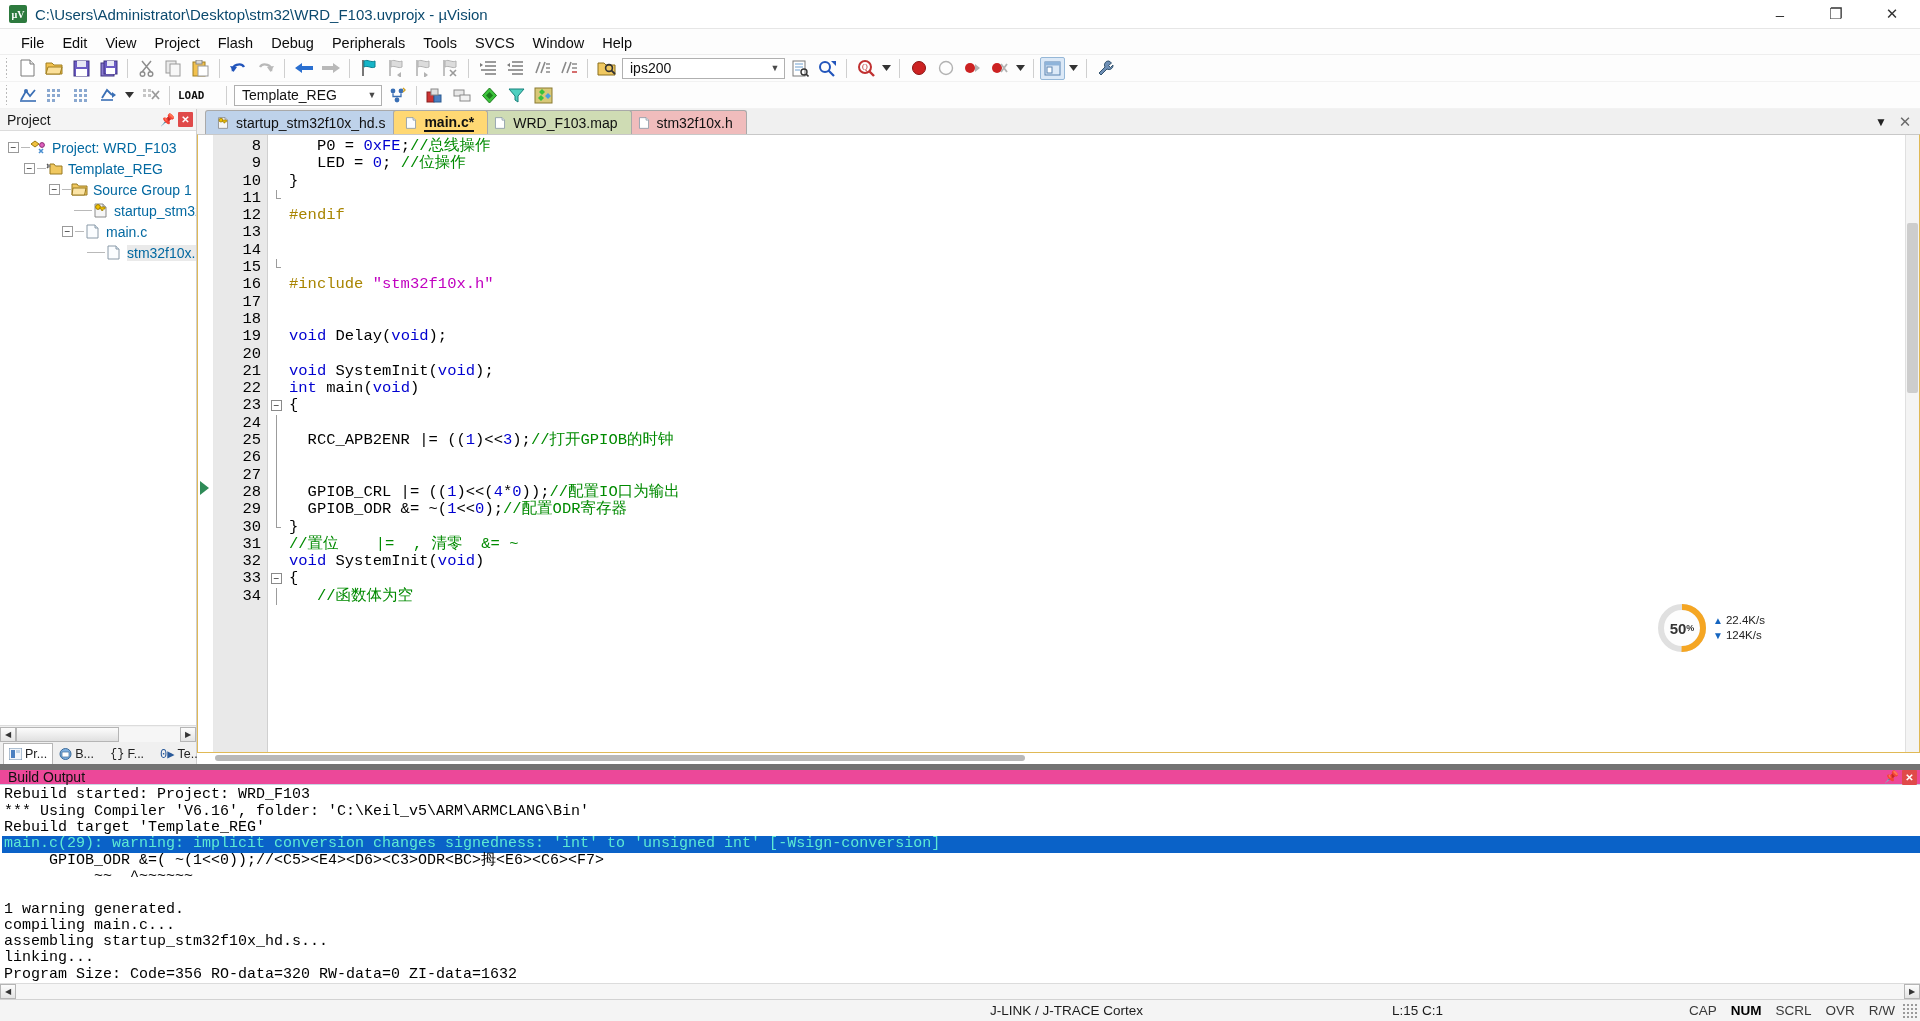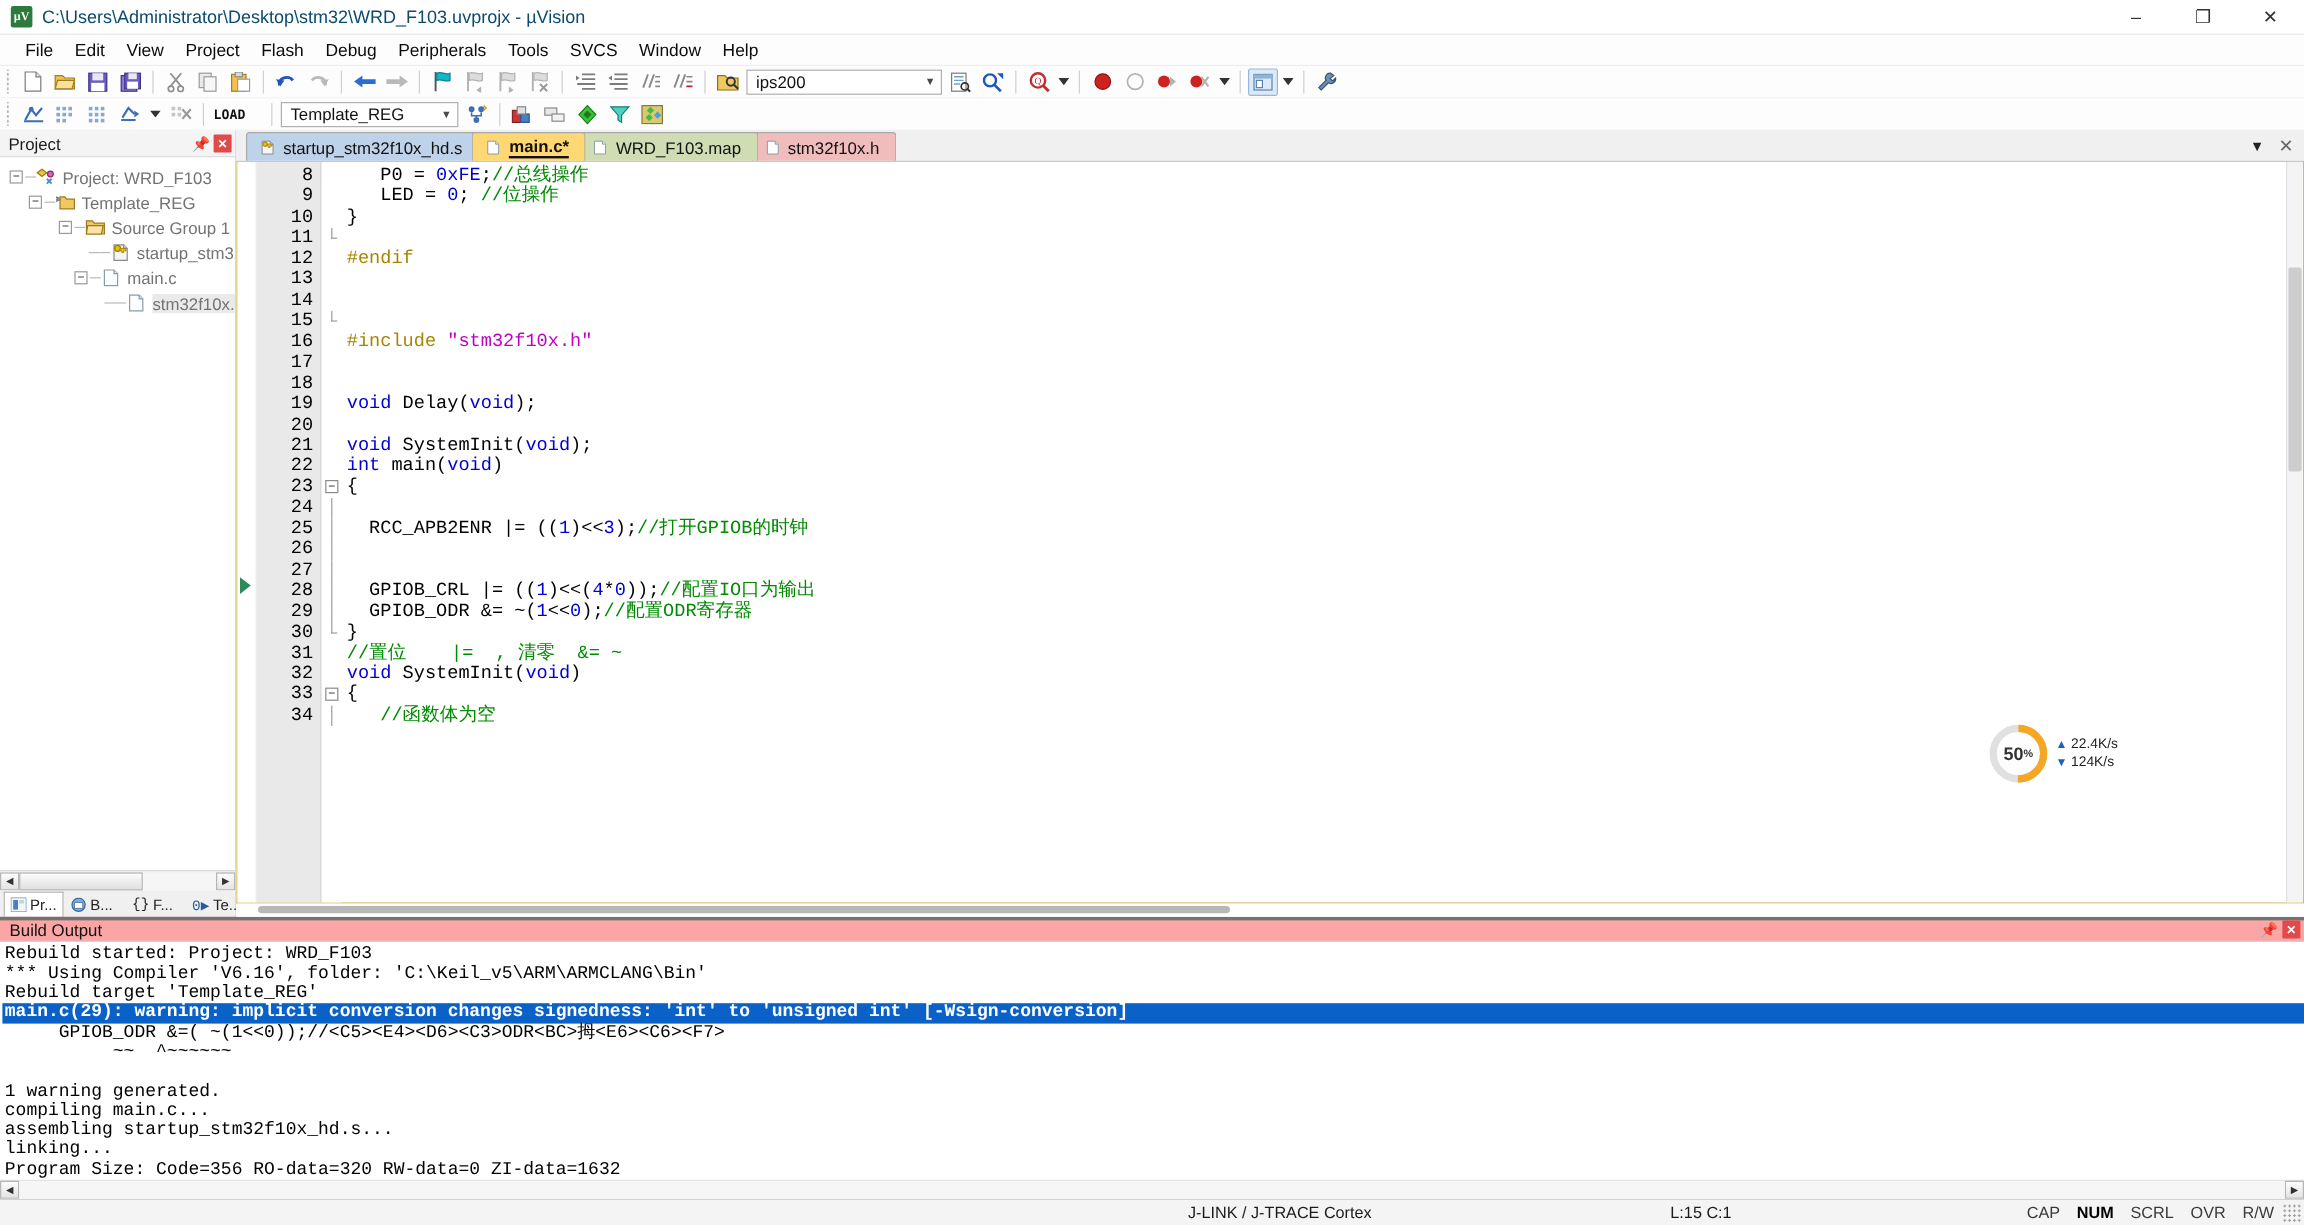--- a/index.html
+++ b/index.html
@@ -104,21 +104,21 @@
   }
   .tree { flex: 1 1 auto; overflow: hidden; padding-top: 6px; font-size: 14px; }
   .tree-row { display: flex; align-items: center; height: 21px; white-space: nowrap; padding-left: 2px; }
   .expander {
     width: 11px; height: 11px; border: 1px solid #9a9a9a; background: #fff;
     display: flex; align-items: center; justify-content: center;
     font-size: 10px; line-height: 9px; color: #1a1a1a; margin-right: 2px; flex:0 0 11px;
   }
   .dash { width: 9px; height:1px; background:#b9b9b9; flex:0 0 9px; }
   .tico { width: 17px; height: 15px; margin-right: 5px; flex: 0 0 17px; }
-  .tlabel { font-size: 14px; color: #737373; overflow:hidden; text-overflow:clip; }
+  .tlabel { font-size: 14px; color: #0369a1; overflow:hidden; text-overflow:clip; }
   .tlabel.sel { background:#eaeaea; }
 
   .proj-hscroll { height: 17px; flex:0 0 17px; background:#f0f0f0; display:flex; align-items:center; border-top:1px solid #dcdcdc; }
   .sc-arrow { width:16px;height:15px;background:linear-gradient(#fcfcfc,#e4e4e4);border:1px solid #b5b5b5;display:flex;align-items:center;justify-content:center;font-size:8px;color:#333;}
   .sc-track { flex:1; height:15px; background:#f6f6f6; position:relative; }
   .sc-thumb { position:absolute; left:0; top:0; height:15px; width:103px; background:linear-gradient(#fcfcfc,#e0e0e0); border:1px solid #b5b5b5; }
 
   .proj-tabs { height: 22px; flex:0 0 22px; background:#f0f0f0; display:flex; align-items:flex-end; padding-left:3px; }
   .ptab {
     height: 21px; display:flex; align-items:center; gap:3px;
@@ -185,32 +185,32 @@
   .num  { color: #0000d0; }
   .op   { color: #000; }
   .code-hscroll { height: 11px; background: #fff; position:relative; }
   .chs-thumb { position:absolute; left:18px; top:2px; height:6px; width:810px; background:#b8b8b8; border-radius:3px; }
   .vscroll-edit { position:absolute; right:0; top:0; width:14px; height:100%; background:#f4f4f4; border-left:1px solid #e0e0e0; }
   .vs-thumb { position:absolute; left:1px; top:88px; width:11px; height:170px; background:#cdcdcd; border-radius:2px; }
 
   
   .build-panel { flex: 0 0 220px; display: flex; flex-direction: column; background:#fff; }
   .build-head {
-    height: 21px; flex:0 0 21px; background: #fca5a5;
-    display: flex; padding: 0 3px 0 8px;
-    font-size: 14px; color: #111; border-top:3px solid #737373; border-bottom:1px solid #c7d5e3;
+    height: 21px; flex:0 0 21px; background: #ec4899;
+    display: flex; align-items: center; padding: 0 3px 0 8px;
+    font-size: 14px; color: #111; border-top:6px solid #737373; border-bottom:1px solid #c7d5e3;
   }
   .build-head .bt { flex:1; }
   .build-body {
     flex: 1 1 auto; background: #fff; overflow: hidden;
     font-family: "Liberation Mono", monospace; font-size: 15px;
     padding: 2px 0 0 2px; position: relative; white-space: pre;
   }
   .bl { height: 16.3px; line-height: 16.3px; padding-left:2px; }
-  .bl.sel { background: #0a62c8; color: #ffffff; font-weight: bold; }
+  .bl.sel { background: #0a62c8; color: #5eead4; }
   .build-hscroll { height: 16px; flex:0 0 16px; background:#f0f0f0; display:flex; align-items:center; border-top:1px solid #dcdcdc; }
 
   
   .gauge { position:absolute; right: 88px; top: 603px; width: 175px; height: 50px; z-index: 40;
            display:flex; align-items:center; }
   .gauge-ring { width:50px; height:50px; position:relative;text-align:right; }
   .gauge-txt { position:absolute; left:0; top:0; width:50px; height:50px; display:flex;
                align-items:center; justify-content:center; font-size:15px; color:#333; font-weight:bold; }
   .gauge-txt small { font-size:9px; }
   .gauge-stats { margin-left:6px; font-size:11.5px; color:#222; line-height:15px; }

